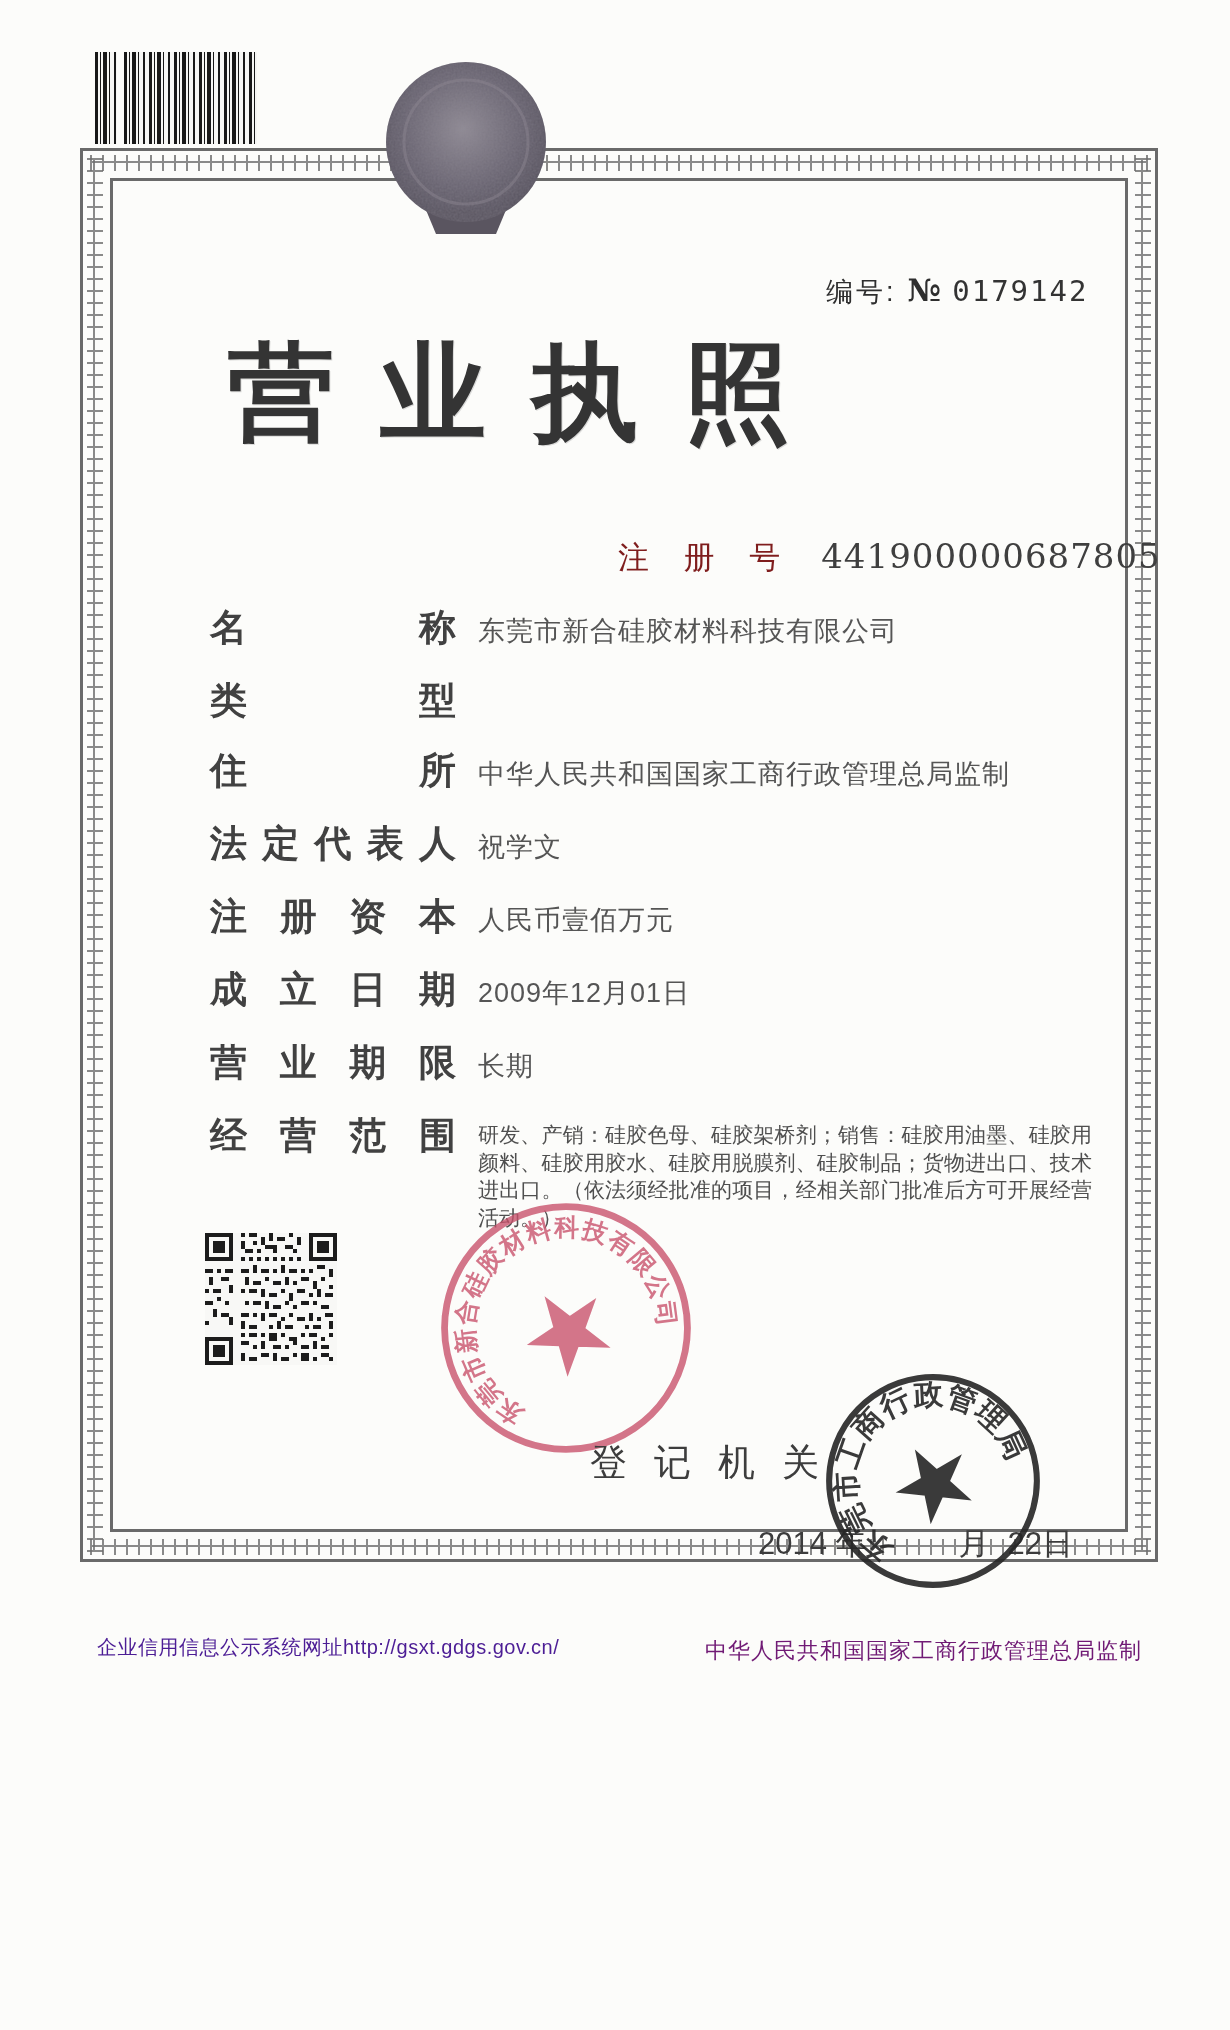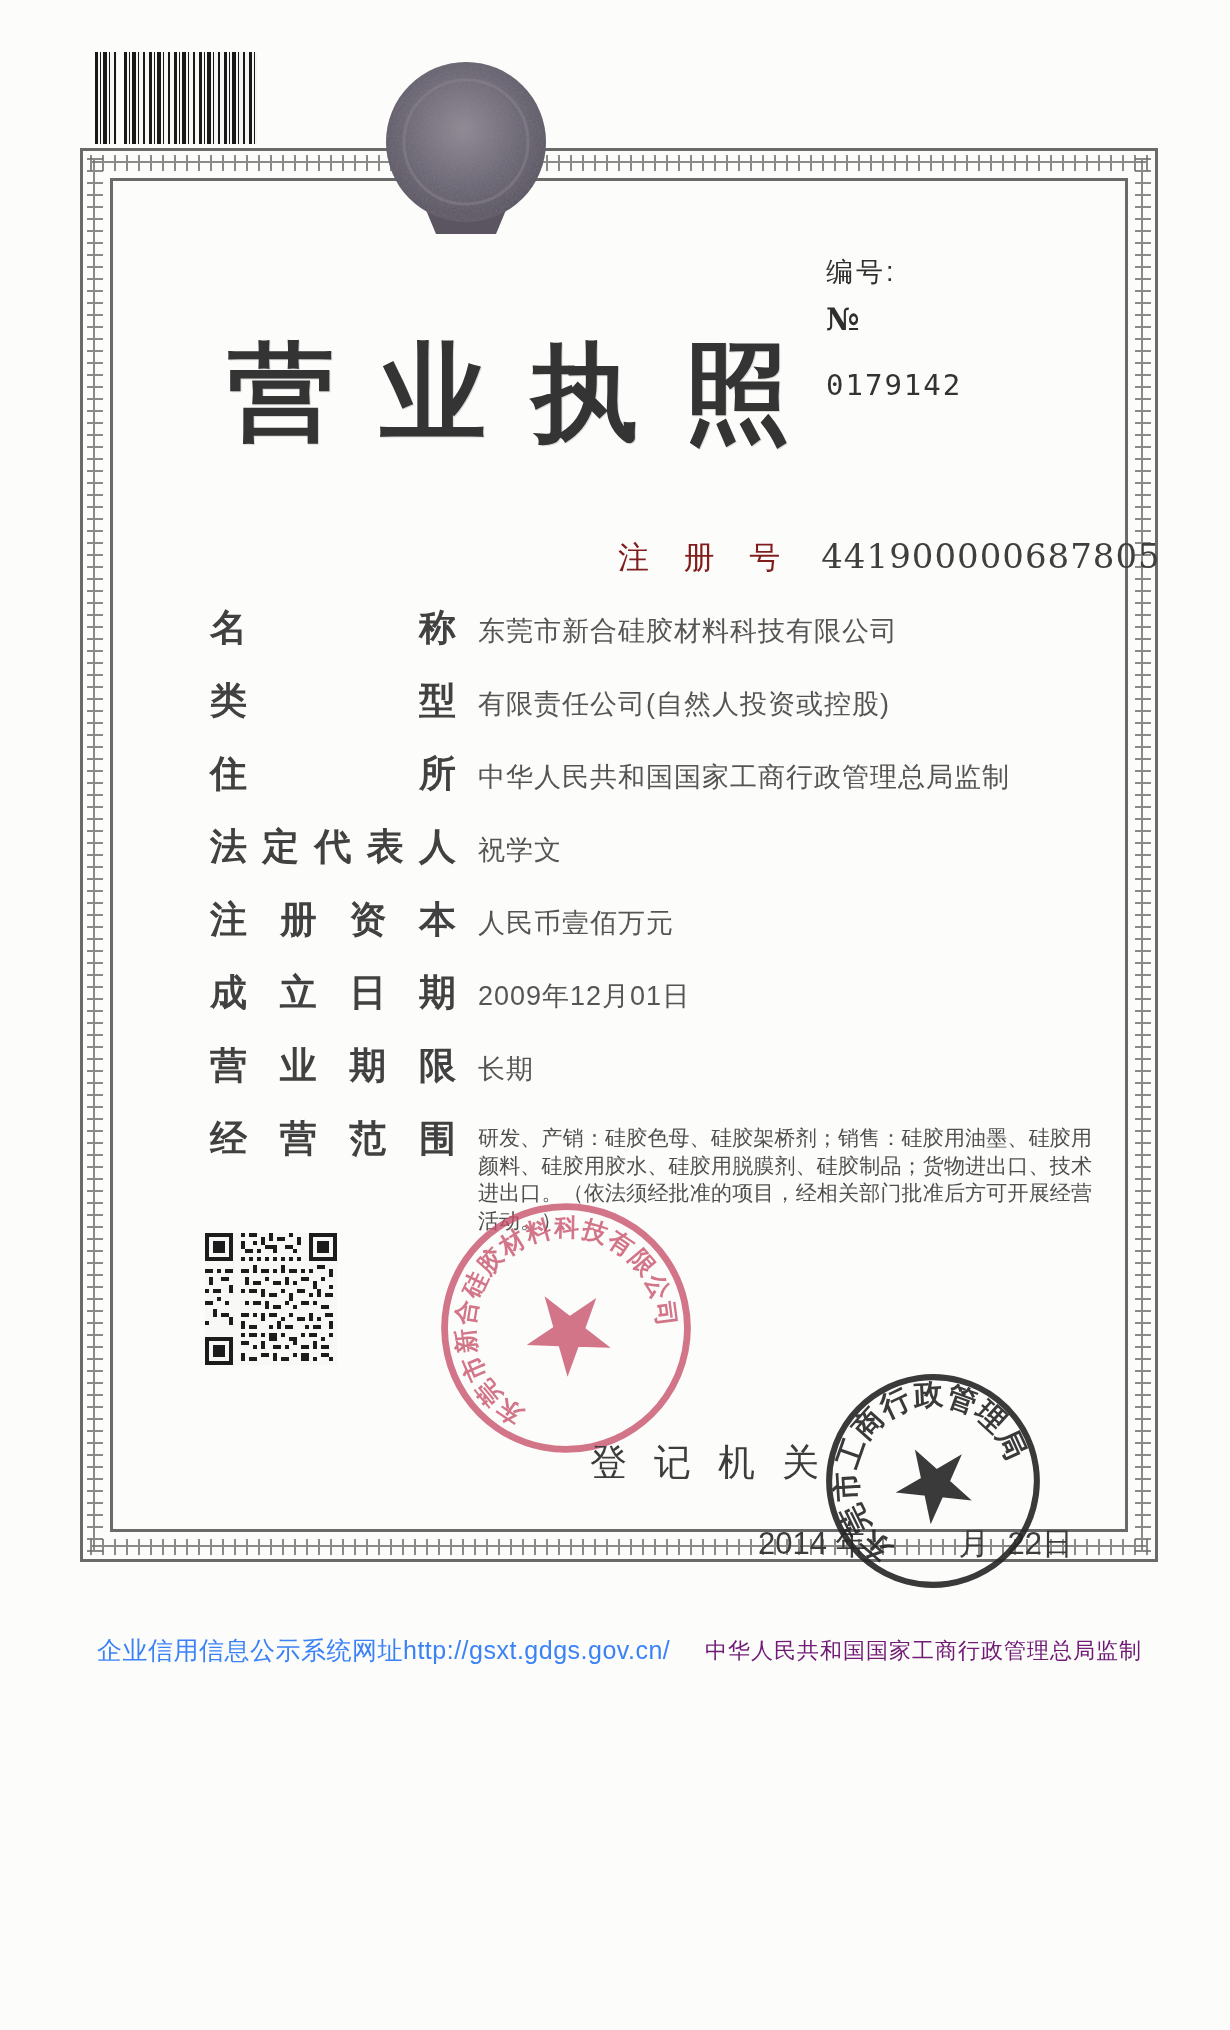--- a/index.html
+++ b/index.html
@@ -21,21 +21,21 @@
 
   
   .barcode{position:absolute;left:95px;top:52px;width:162px;height:92px;display:flex;gap:7px;}
   .barcode div{background:repeating-linear-gradient(90deg,#181818 0 3px,#f6f6f4 3px 5px,#181818 5px 6px,
     #f6f6f4 6px 8px,#181818 8px 12px,#f6f6f4 12px 14px,#181818 14px 15px,#f6f6f4 15px 19px,
     #181818 19px 21px,#f6f6f4 21px 25px);}
   .bc1{width:22px}.bc2{flex:1}
 
   .emblem{position:absolute;left:382px;top:58px;width:168px;height:178px;}
 
-  .serial{position:absolute;top:254px;left:826px;display:flex;align-items:baseline;gap:11px;color:#2e2e2e;flex-direction:column;}
+  .serial{position:absolute;top:254px;left:826px;display:flex;align-items:baseline;gap:11px;color:#2e2e2e;}
   .serial-label{font-size:27px;letter-spacing:3px;}
   .serial-sign{font-family:"DejaVu Serif",serif;font-weight:bold;font-size:31px;}
   .serial-number{font-family:"DejaVu Sans Mono",monospace;font-size:29px;letter-spacing:2px;color:#333;margin-top:20px;}
 
   .license-title{position:absolute;left:228px;top:322px;font-size:106px;font-weight:bold;
     letter-spacing:46px;color:#343434;white-space:nowrap;text-shadow:1px 1px 0 #55555533;}
 
   .regno{position:absolute;left:618px;top:536px;display:flex;align-items:baseline;gap:28px;}
   .regno-label{font-size:31px;color:#7f1d1d;letter-spacing:13px;white-space:nowrap;}
   .regno-number{font-family:"DejaVu Serif",serif;font-size:34px;color:#3f3f3f;letter-spacing:1px;}
@@ -56,21 +56,21 @@
   .seal-black{left:812px;top:1360px;width:242px;height:242px;transform:rotate(-30deg);opacity:.9;}
   .seal svg{width:100%;height:100%;}
   .seal text{font-family:"Liberation Sans",sans-serif;font-weight:600;}
 
   .registrar{position:absolute;left:590px;top:1438px;font-size:37px;color:#3d3d3d;
     letter-spacing:27px;font-weight:400;white-space:nowrap;}
   .issue-date{position:absolute;top:1523px;left:758px;font-size:31px;color:#3c3c3c;display:flex;white-space:nowrap;}
   .issue-month{margin-left:92px;}
   .issue-day{margin-left:18px;}
 
-  .footer-left{position:absolute;left:97px;top:1634px;font-size:25px;color:#3b82f6;letter-spacing:.5px;}
+  .footer-left{position:absolute;left:97px;top:1634px;font-size:20px;color:#4c1d95;letter-spacing:.5px;}
   .footer-right{position:absolute;left:705px;top:1636px;font-size:22px;color:#701a75;letter-spacing:1px;}
 </style>
 </head>
 <body>
 
 <div id="page">
 
   <div class="frame">
     <div class="band h top"></div>
     <div class="band h bottom"></div>
@@ -127,21 +127,20 @@
           <span>名</span>
           <span>称</span>
         </div>
       <div class="fvalue">东莞市新合硅胶材料科技有限公司</div>
     </div>
     <div class="frow">
       <div class="flabel justify-chars">
           <span>类</span>
           <span>型</span>
         </div>
-      <div class="fvalue">有限责任公司(自然人投资或控股)</div>
     </div>
     <div class="frow">
       <div class="flabel justify-chars">
           <span>住</span>
           <span>所</span>
         </div>
       <div class="fvalue">中华人民共和国国家工商行政管理总局监制</div>
     </div>
     <div class="frow">
       <div class="flabel justify-chars">

